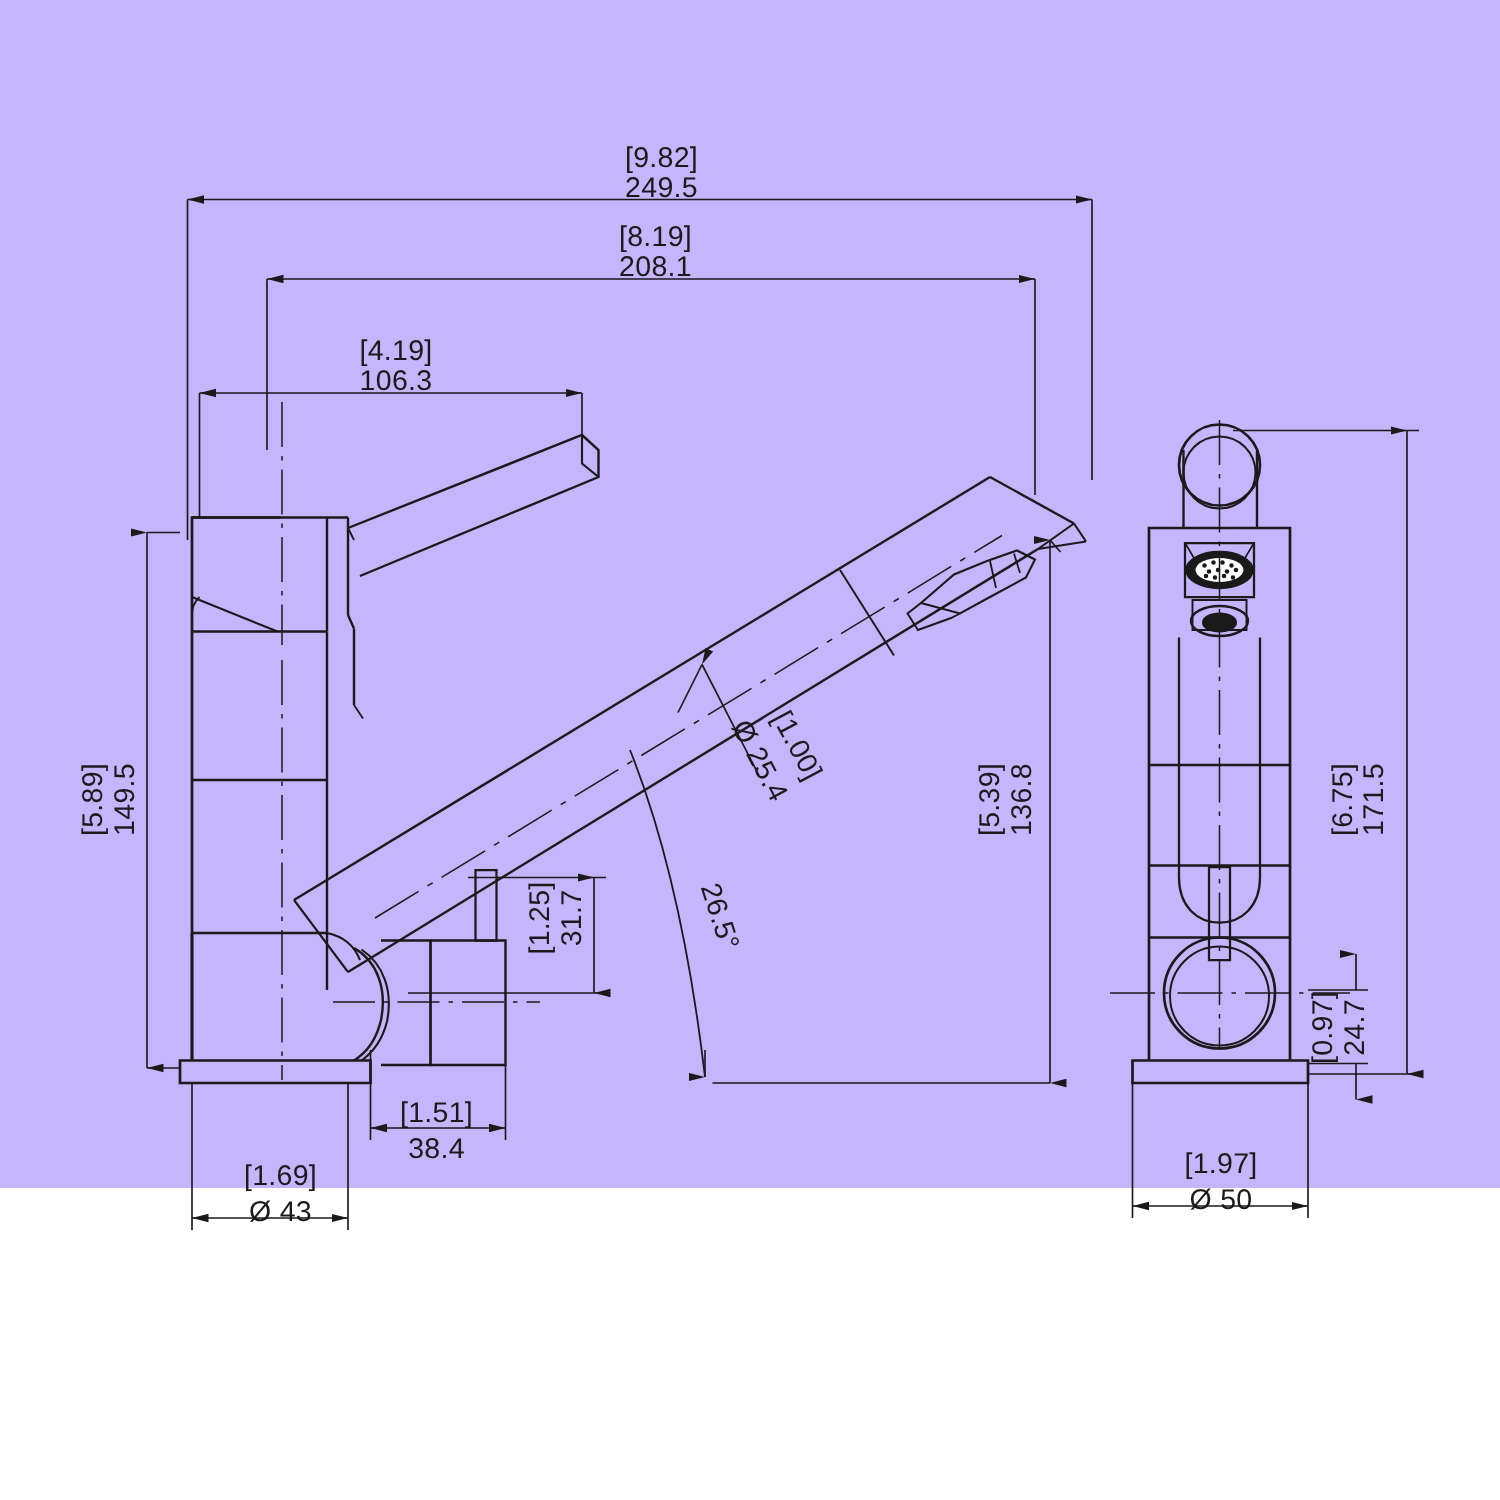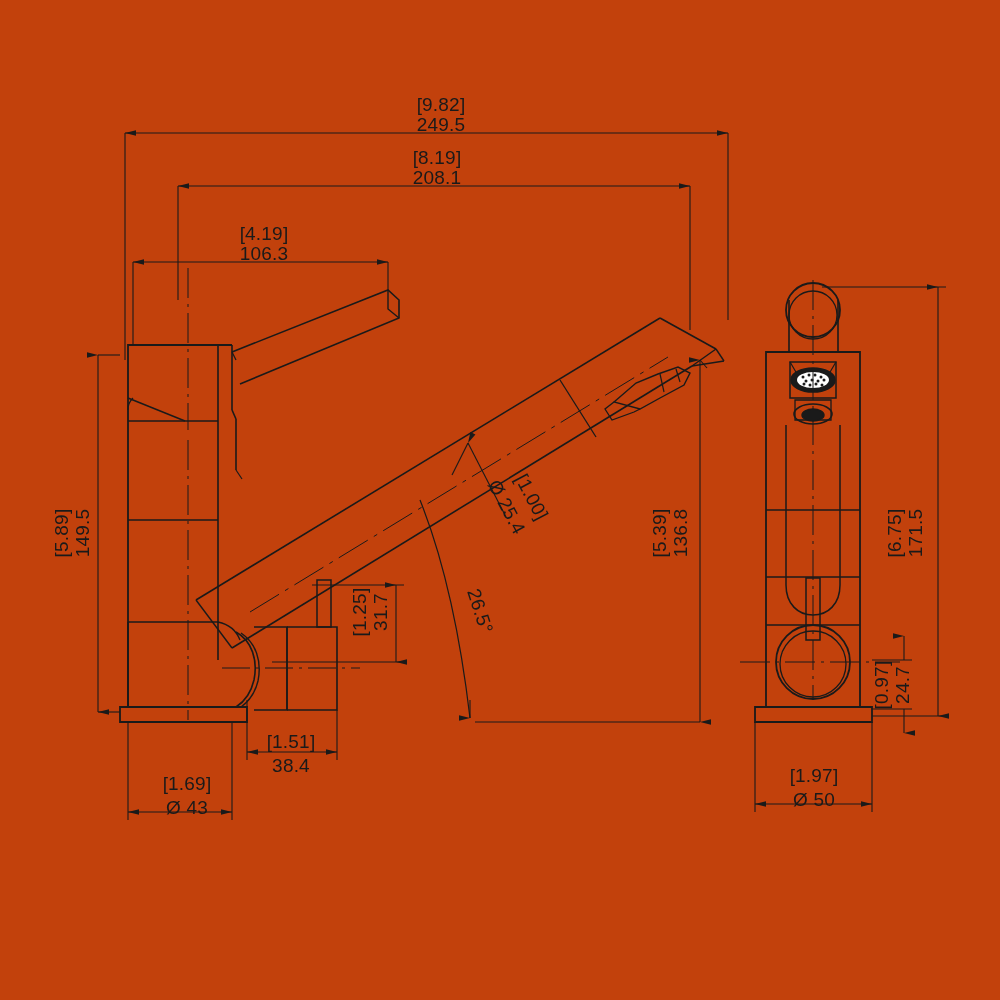--- a/index.html
+++ b/index.html
@@ -1,19 +1,19 @@
 <!DOCTYPE html>
 <html><head>
 <meta charset="utf-8">
 <title>Faucet Technical Drawing</title>
 <style>
   html,body{margin:0;padding:0;background:#ffffff;}
   body{width:1000px;height:1000px;overflow:hidden;
        font-family:"Liberation Sans","DejaVu Sans",sans-serif;color:#1a1a1a;}
-  #stage{position:relative;width:1000px;height:1000px;background:#c2410c;}
+  #stage{position:relative;width:1000px;height:792px;background:#c4b5fd;}
   svg.draw{position:absolute;left:0;top:0;width:1000px;height:1000px;}
   .dimtext{font-family:"Liberation Sans","DejaVu Sans",sans-serif;
            font-size:19px;fill:#1a1a1a;letter-spacing:0.2px;}
   text{dominant-baseline:auto;}
 </style>
 </head>
 <body>
 
 <div id="stage">
 

